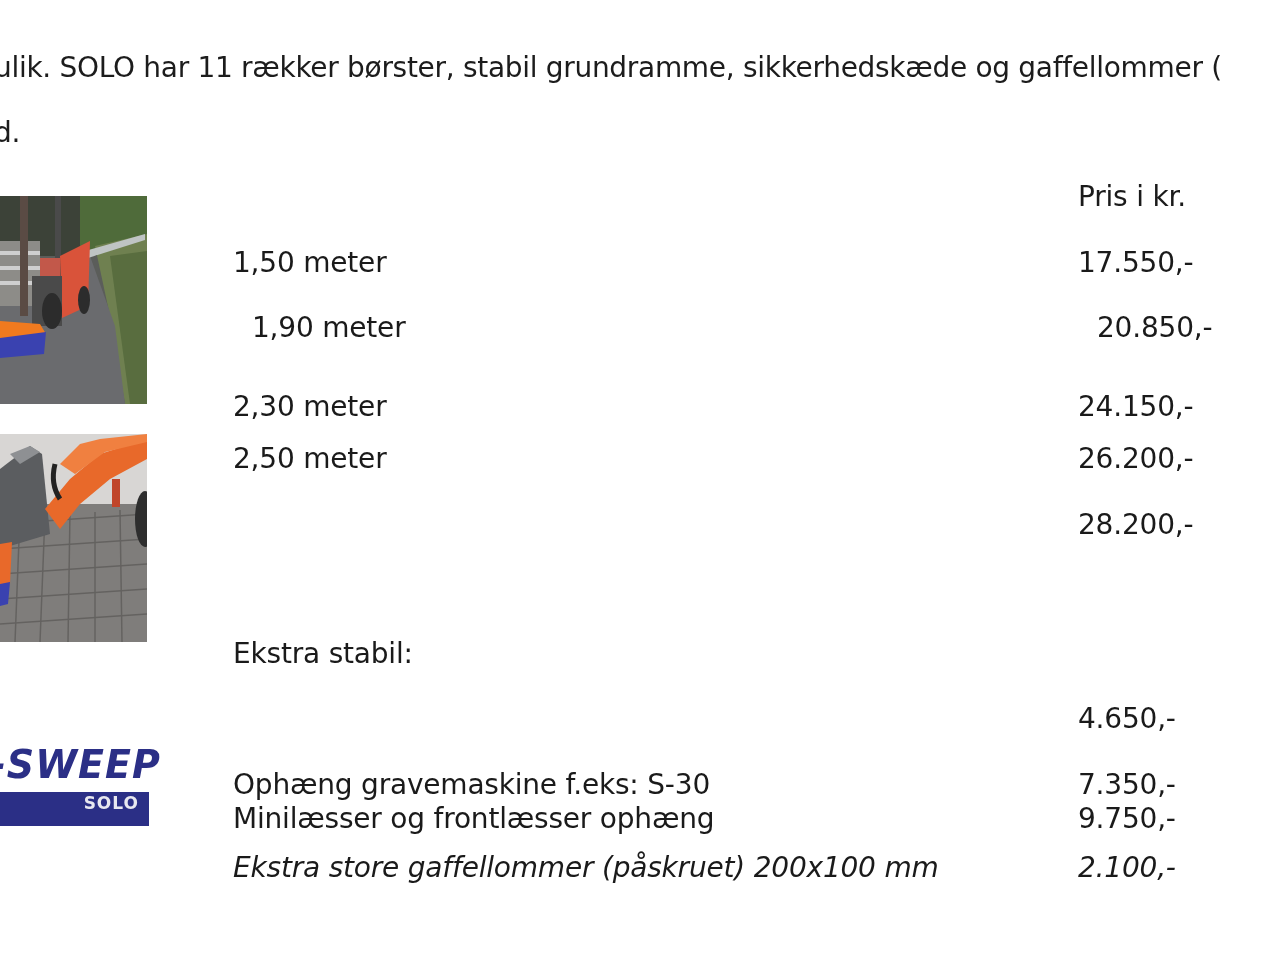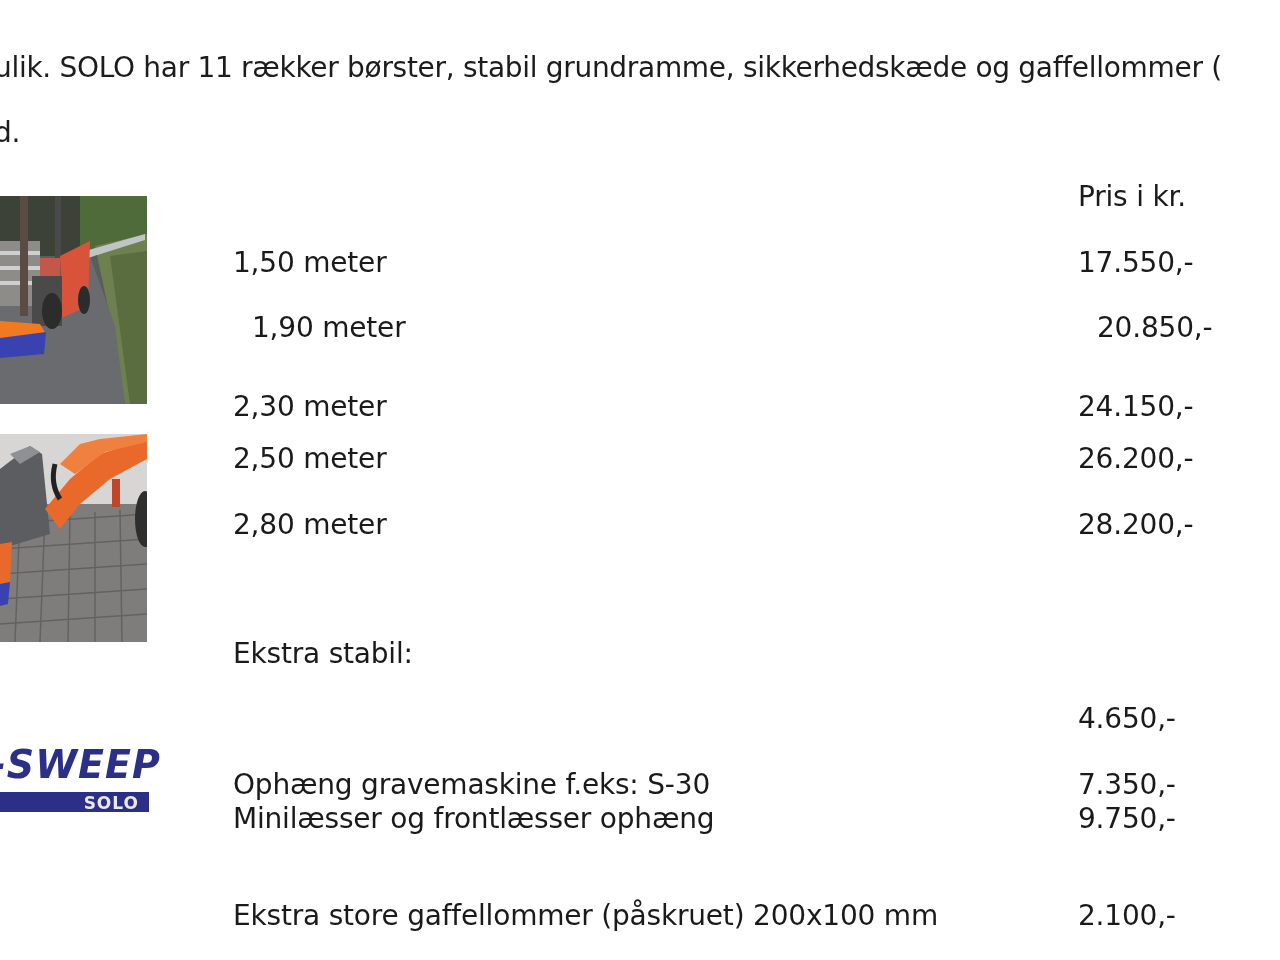--- a/index.html
+++ b/index.html
@@ -67,21 +67,21 @@
       color: #2b2f86;
       letter-spacing: 1px;
       transform: scaleY(1.05);
       white-space: nowrap;
     }
     .logo .bar {
       position: absolute;
       left: 0;
       top: 50px;
       width: 149px;
-      height: 20px;
+      height: 34px;
       background: #2b2f86;
     }
     .logo .bar span {
       position: absolute;
       right: 10px;
       top: 1px;
       font-family: "DejaVu Sans", sans-serif;
       font-weight: bold;
       font-size: 17px;
       letter-spacing: 1px;
@@ -206,37 +206,36 @@
   </div>
   <div class="row" style="top:390px;">
     <span class="label">2,30 meter</span>
     <span class="price">24.150,-</span>
   </div>
   <div class="row" style="top:442px;">
     <span class="label">2,50 meter</span>
     <span class="price">26.200,-</span>
   </div>
   <div class="row" style="top:508px;">
-    <span class="label">2,80 meter</span>
     <span class="price">28.200,-</span>
   </div>
 
   <div class="row" style="top:637px;">
     <span class="label">Ekstra stabil:</span>
   </div>
 
   <div class="row" style="top:702px;">
     <span class="price">4.650,-</span>
   </div>
   <div class="row" style="top:768px;text-align:right;">
     <span class="label">Ophæng gravemaskine f.eks: S-30</span>
     <span class="price">7.350,-</span>
   </div>
   <div class="row" style="top:802px;">
     <span class="label">Minilæsser og frontlæsser ophæng</span>
     <span class="price">9.750,-</span>
   </div>
-  <div class="row" style="top:899px;">
+  <div class="row" style="top:851px;font-style:italic;">
     <span class="label">Ekstra store gaffellommer (påskruet) 200x100 mm</span>
     <span class="price">2.100,-</span>
   </div>
 
 </div>
 
 </body></html>

